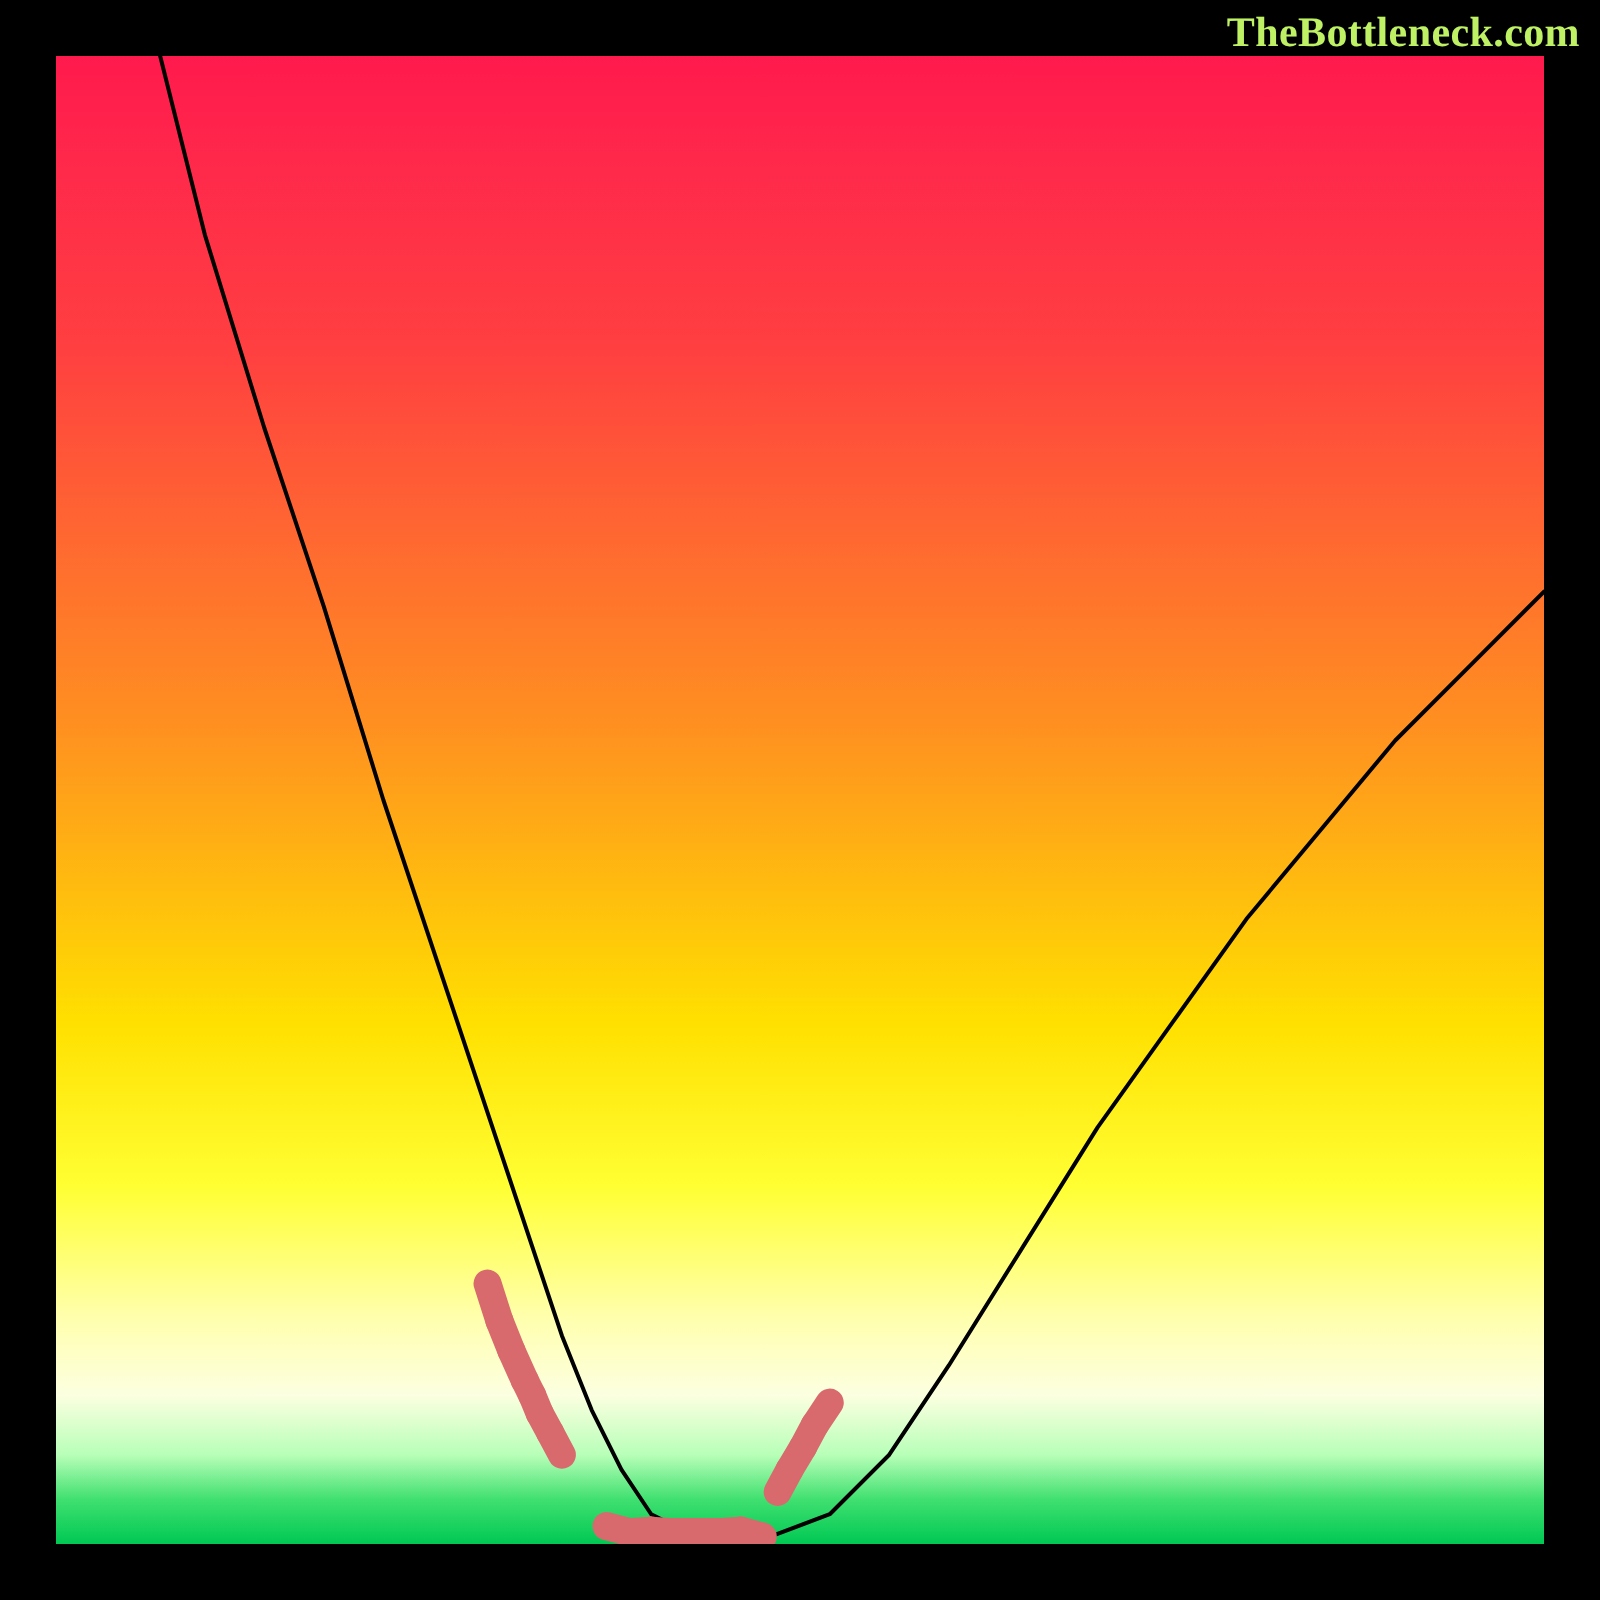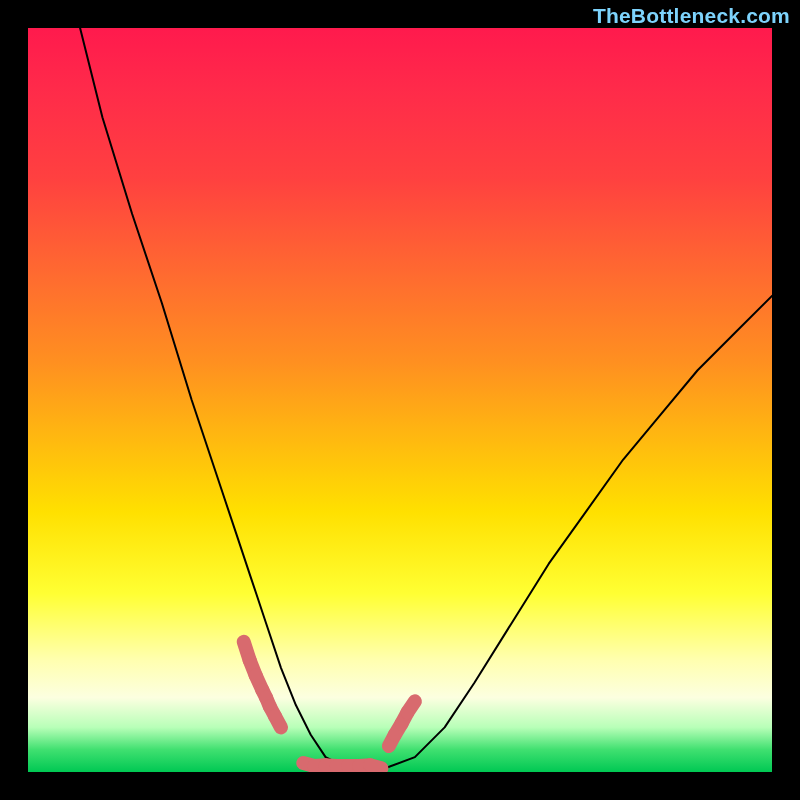--- a/index.html
+++ b/index.html
@@ -50,24 +50,25 @@
   .plot-area svg {
     position: absolute;
     inset: 0;
     width: 100%;
     height: 100%;
   }
   .credit {
     position: absolute;
     top: 4px;
     right: 10px;
-    color: #7dd3fc;
+    color: #bef264;
     font-size: 21px;
     font-weight: 600;
     letter-spacing: 0.2px;
+    font-family: Liberation Serif, serif;
   }
 </style>
 </head>
 <body>
 
 <div class="frame">
   <div class="credit">TheBottleneck.com</div>
 
   <div class="plot-area">
     <div class="gradient"></div>

